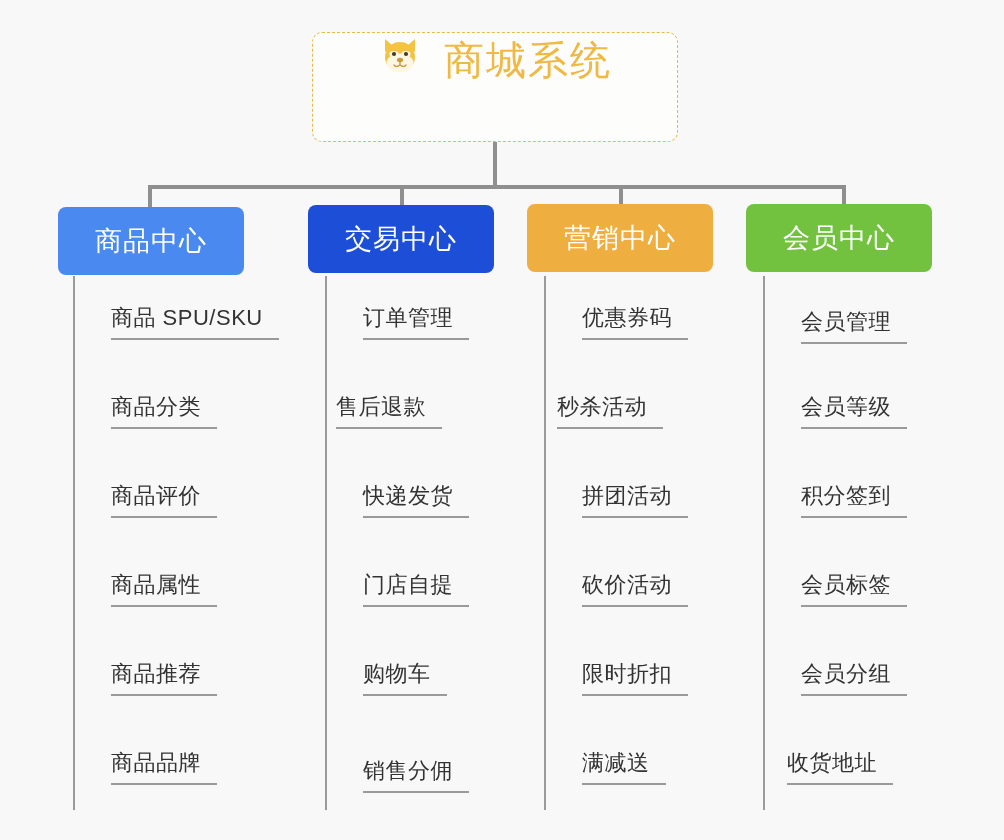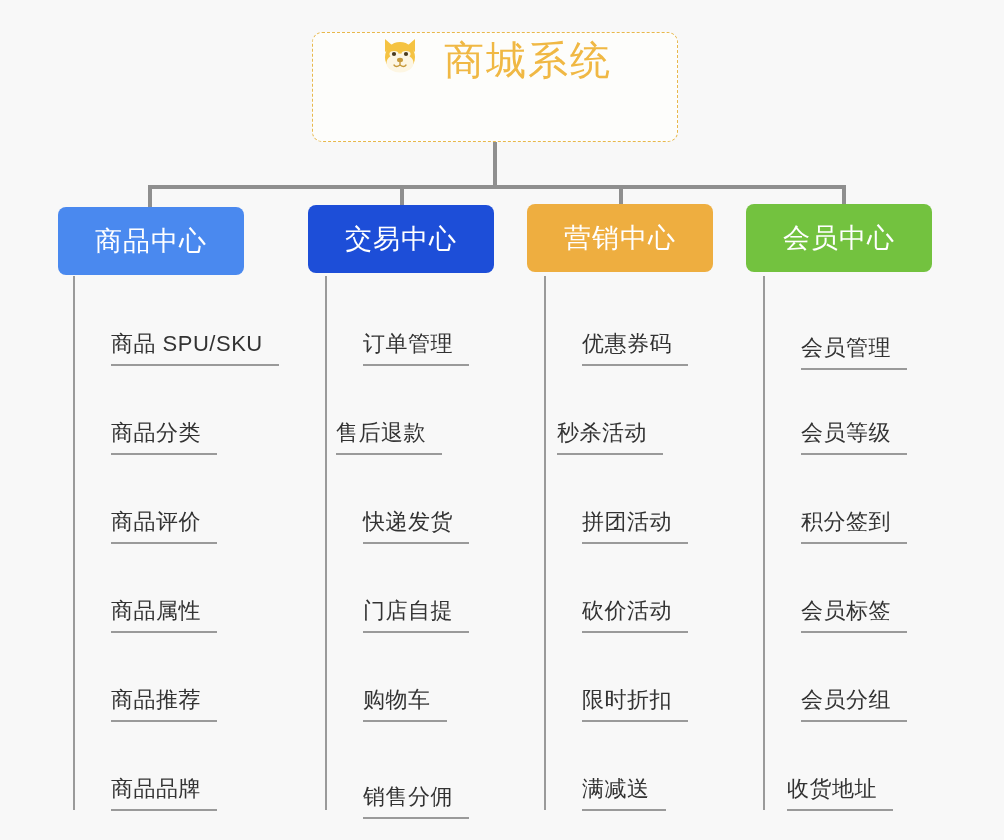--- a/index.html
+++ b/index.html
@@ -83,21 +83,21 @@
     top: 0;
     width: 2px;
     background: #9a9a9a;
   }
   .leaf {
     position: absolute;
     left: 0;
     height: 90px;
     box-sizing: border-box;
     display: flex;
-    align-items: flex-end;
+    align-items: center;
     padding-left: 38px;
   }
   .leaf-text {
     font-size: 22px;
     color: #333333;
     white-space: nowrap;
     padding-bottom: 5px;
     border-bottom: 2px solid #9a9a9a;
     padding-right: 16px;
     letter-spacing: 0.5px;

